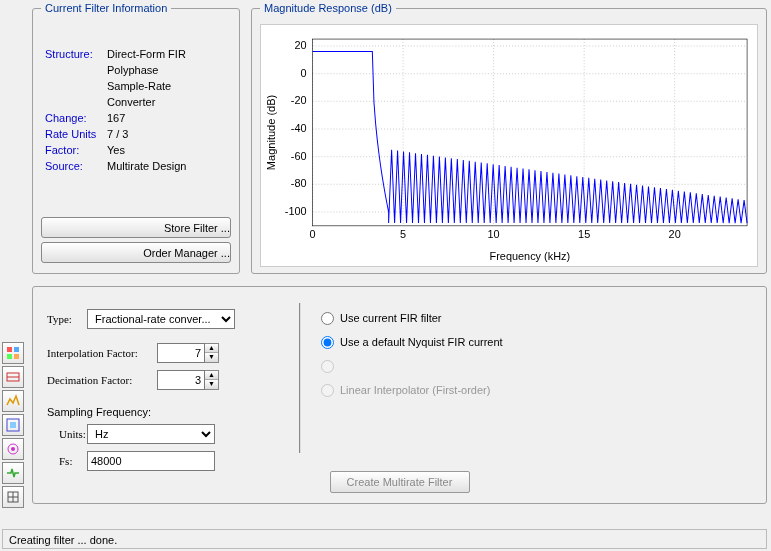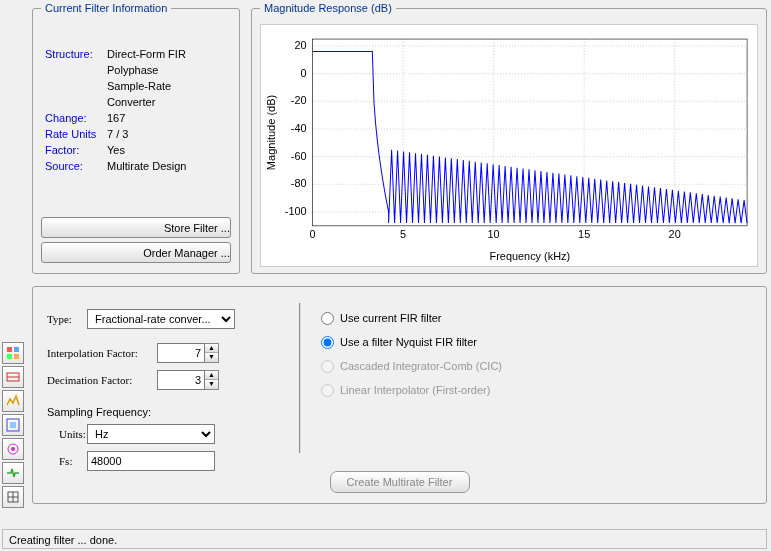--- a/index.html
+++ b/index.html
@@ -28,21 +28,21 @@
 select,input[type=text]{border:1px solid #7a7a7a;background:#fff;height:20px;padding:1px 3px;font-size:11px;}
 .spinner{display:flex;}
 .spinner input{width:48px;text-align:right;}
 .spinbtns{display:flex;flex-direction:column;width:14px;border:1px solid #888;border-left:none;}
 .spinbtns span{height:9px;background:linear-gradient(#fff,#ddd);font-size:7px;text-align:center;line-height:7px;cursor:pointer;}
 .spinbtns span:first-child{border-bottom:1px solid #aaa;}
 .radio-row{display:flex;align-items:center;margin:6px 0;height:18px;}
 .radio-row input{margin-right:6px;}
 .radio-row.disabled{color:#989898;}
 .create-btn-wrap{position:absolute;left:0;right:0;bottom:10px;text-align:center;}
-.create-btn{width:140px;height:22px;border:1px solid #999;background:linear-gradient(#fff,#e1e1e1);border-radius:7px;color:#888;font-size:11px;}
+.create-btn{width:140px;height:22px;border:1px solid #999;background:linear-gradient(#fff,#e1e1e1);border-radius:2px;color:#888;font-size:11px;}
 .status-bar{position:absolute;left:2px;right:4px;bottom:2px;height:20px;border:1px solid #bbb;background:#f0f0f0;padding:2px 6px;line-height:16px;}
 </style>
 </head>
 <body>
 
 <div class="sidebar">
   <div class="tool">
       <svg viewBox="0 0 16 16">
         <rect x="2" y="2" width="5" height="5" fill="#f55"></rect>
         <rect x="9" y="2" width="5" height="5" fill="#5af"></rect>
@@ -208,25 +208,24 @@
       </div>
     </div>
 
     <div class="params-right">
       <div class="radio-row">
           <input type="radio" name="fm" style="">
           <span>Use current FIR filter</span>
         </div>
       <div class="radio-row">
           <input type="radio" name="fm" checked="" style="">
-          <span>Use a filter Nyquist FIR filter</span>
+          <span>Use a default Nyquist FIR current</span>
         </div>
       <div class="radio-row disabled">
           <input type="radio" name="fm" disabled="" style="">
-          <span>Cascaded Integrator-Comb (CIC)</span>
         </div>
       <div class="radio-row disabled">
           <input type="radio" name="fm" disabled="" style="">
           <span>Linear Interpolator (First-order)</span>
         </div>
     </div>
 
     <div class="create-btn-wrap">
       <button class="create-btn" disabled="">Create Multirate Filter</button>
     </div>

